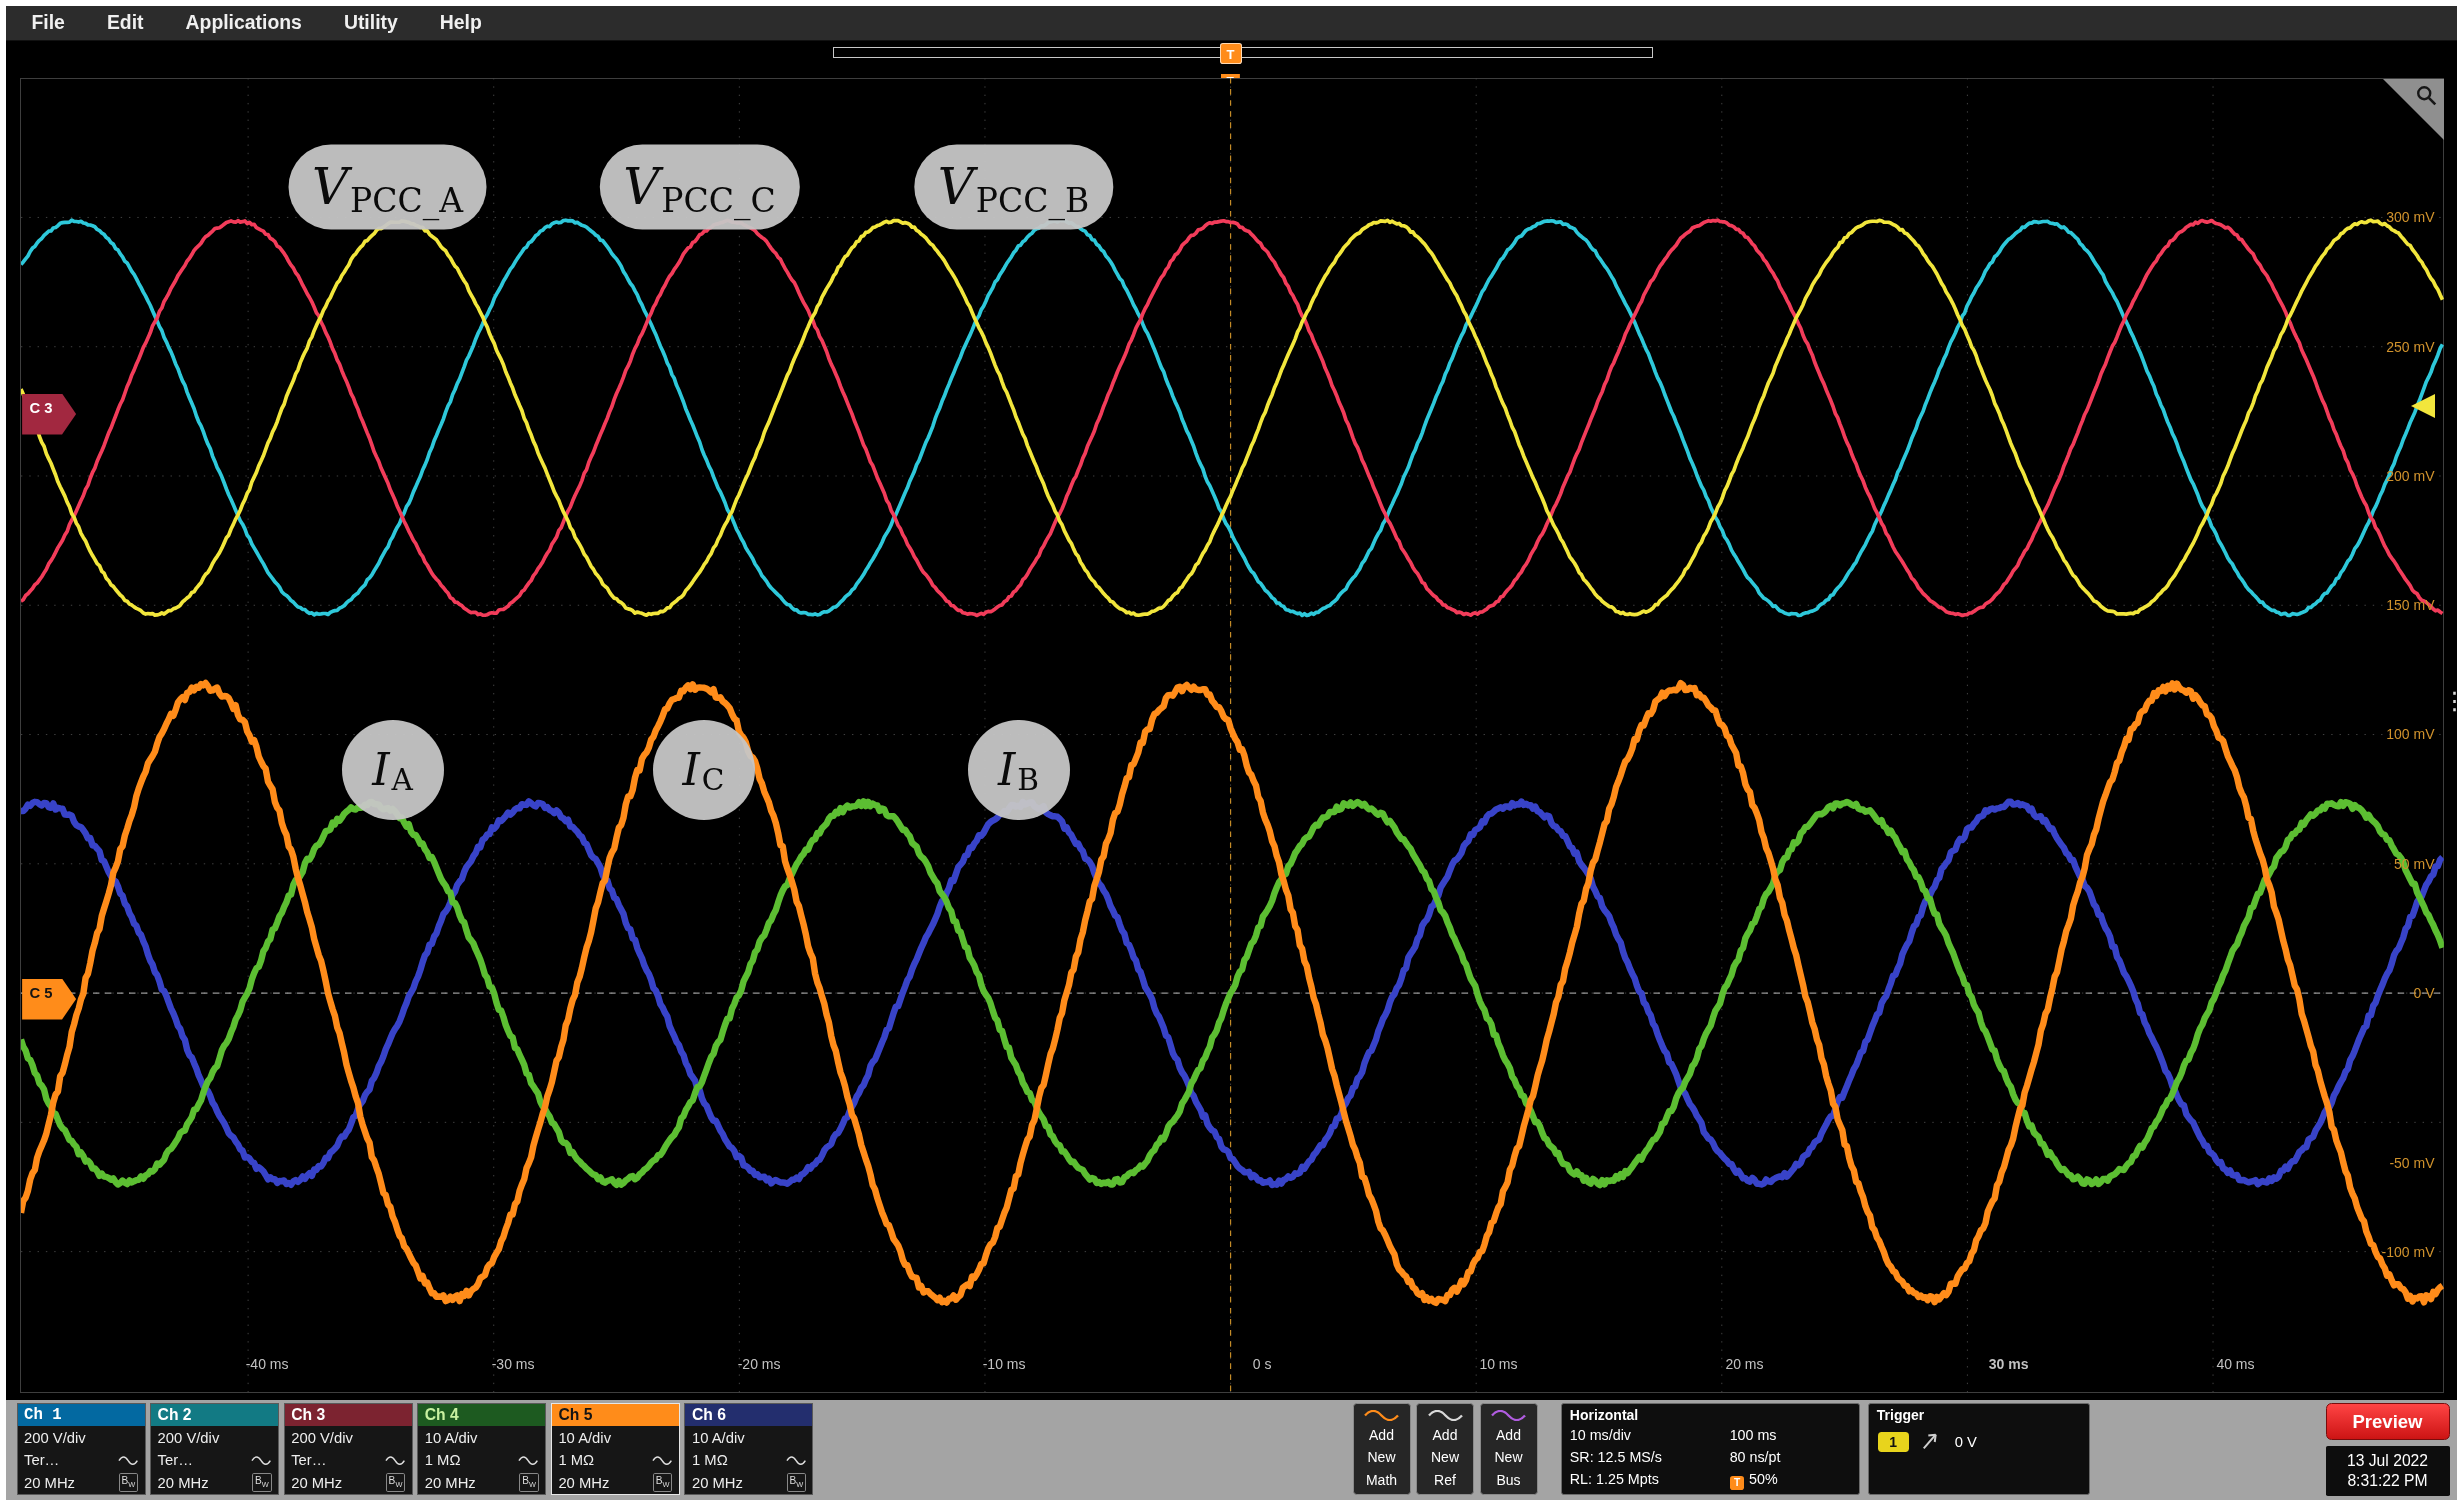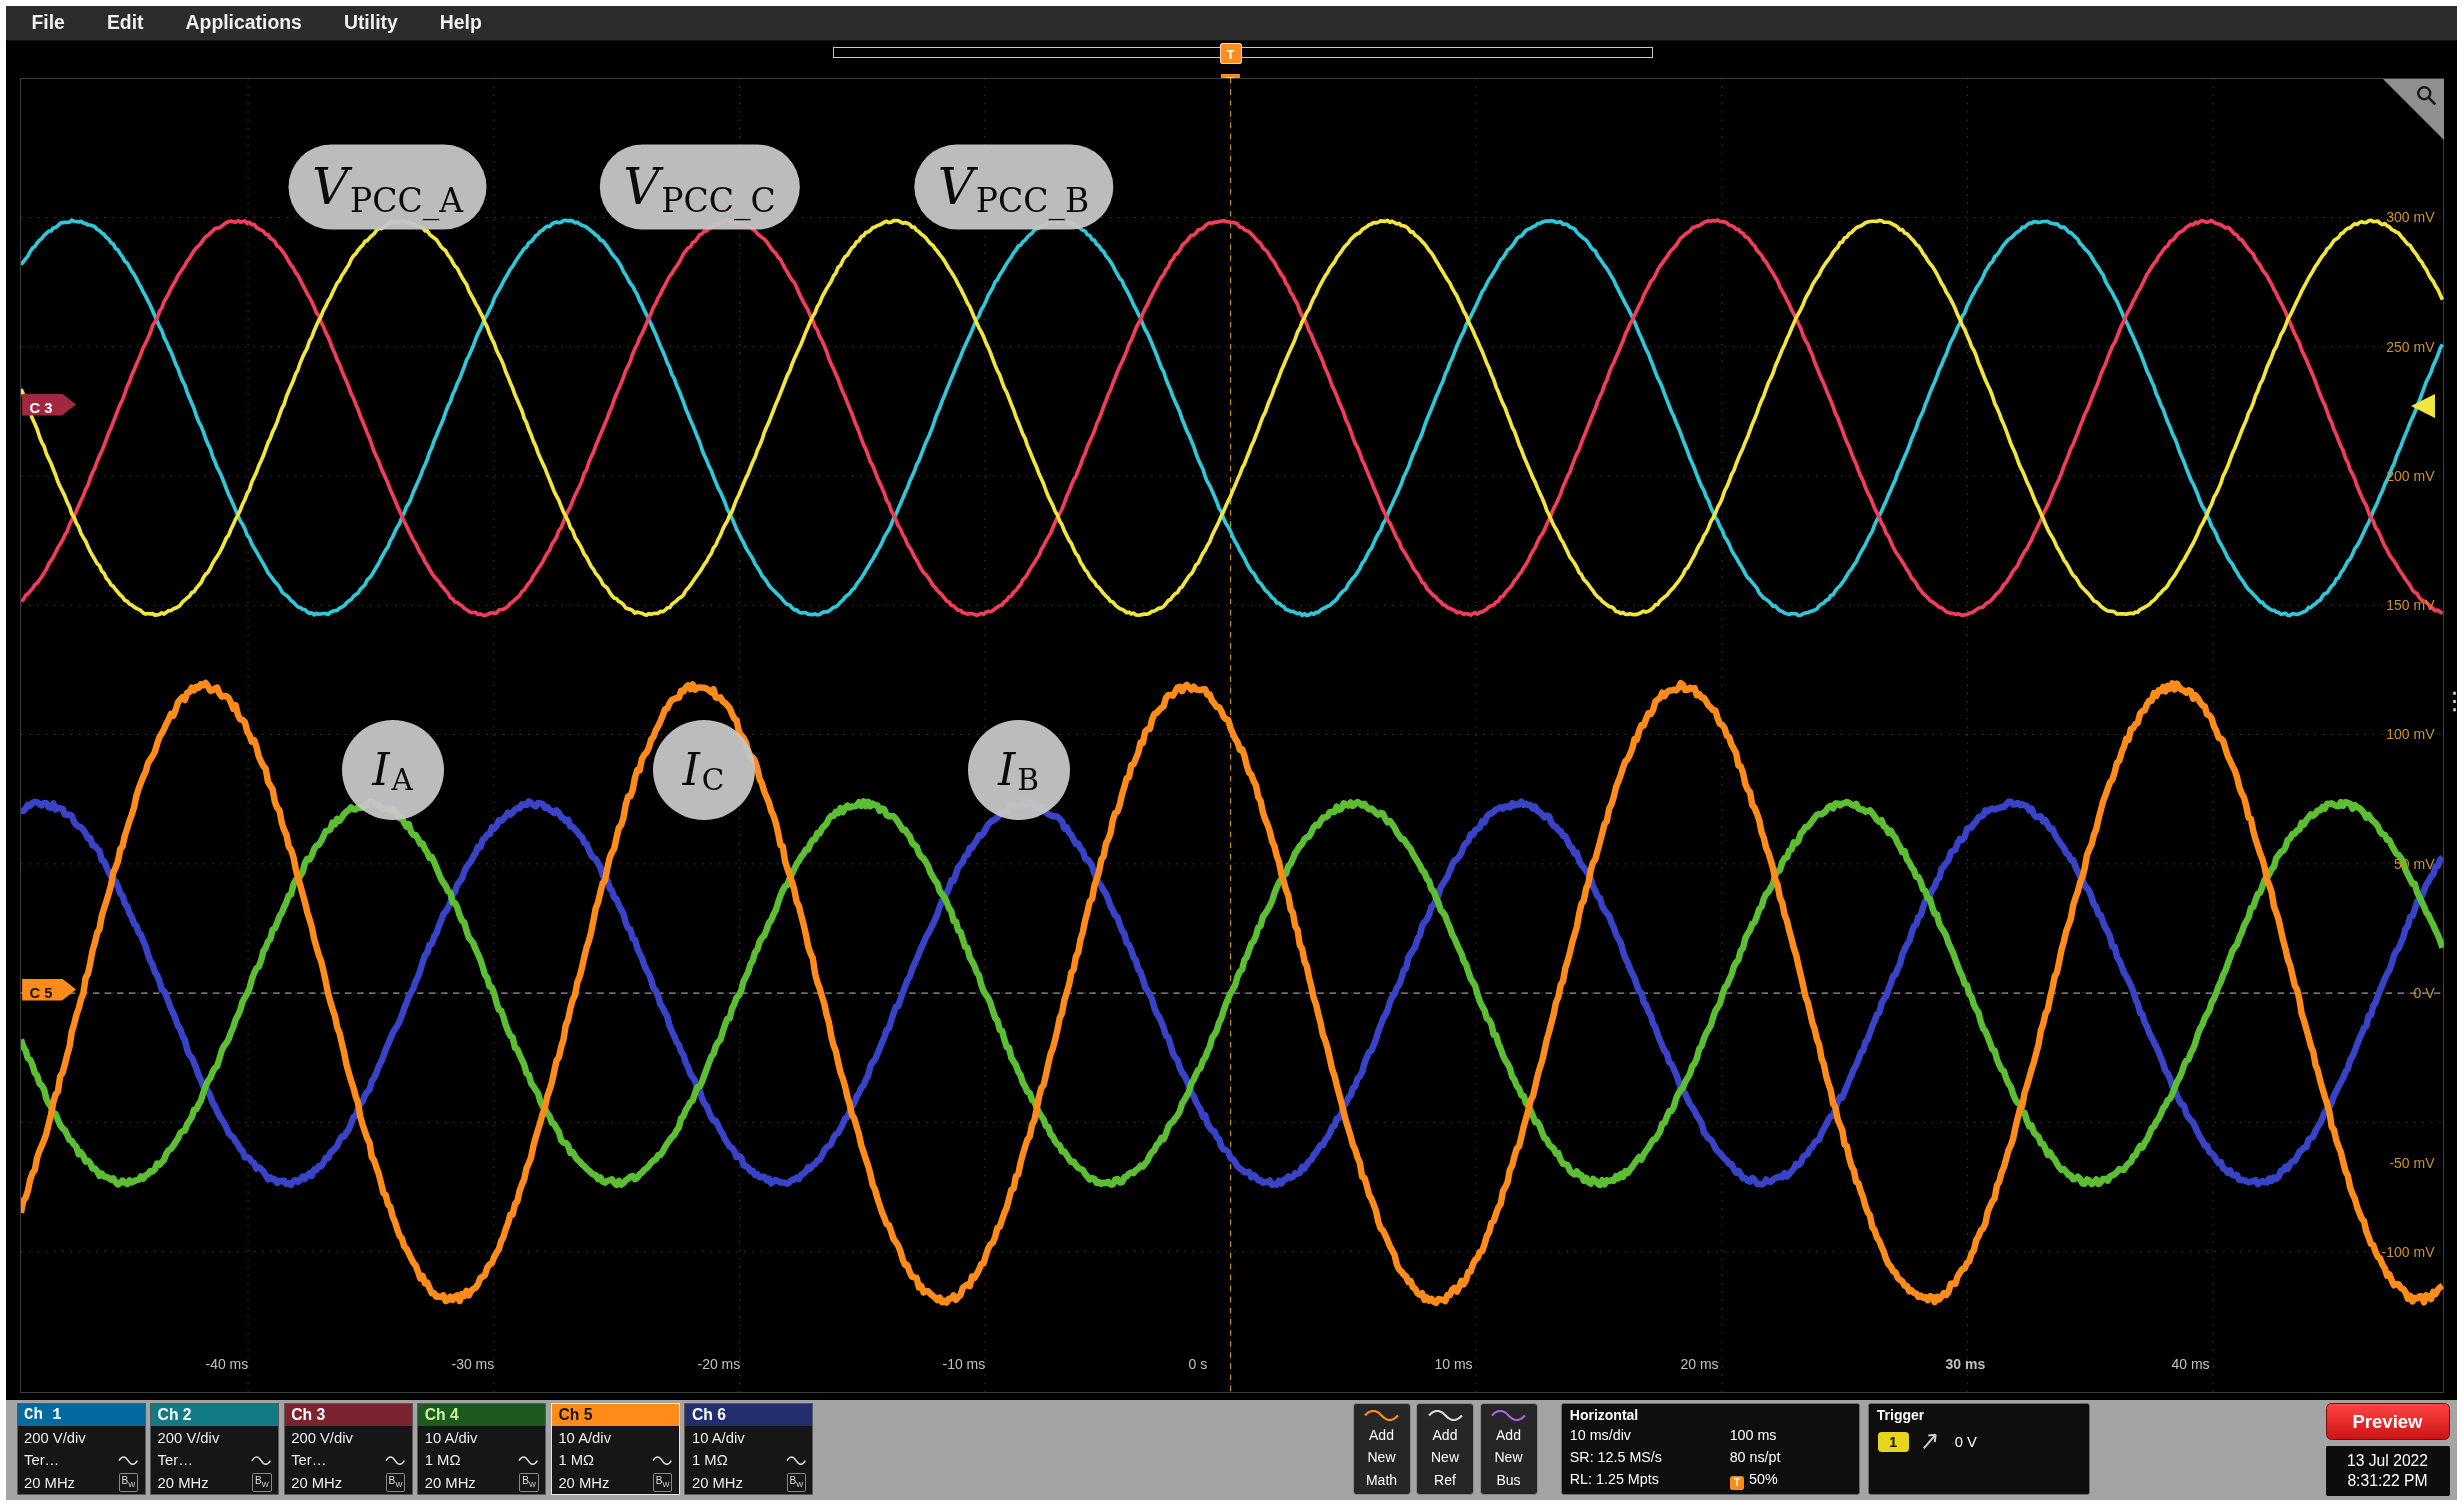--- a/index.html
+++ b/index.html
@@ -23,24 +23,24 @@
             border:0.9px solid #ffffffaa;border-radius:2.8px;color:#fff;font-weight:bold;font-size:13px;
             text-align:center;line-height:21px;box-sizing:border-box}
   .t-flag{position:absolute;left:1215px;top:68px;width:19.4px;height:25px;background:#ff8c1a;
           clip-path:polygon(0 0,100% 0,100% 55%,50% 100%,0 55%);color:#fff;font-weight:bold;
           font-size:12px;text-align:center;line-height:16.6px}
 
   
   .plot{position:absolute;left:14.8px;top:72px;width:2424px;height:1315px;
         border:0.9px solid #3e3e3e;box-sizing:border-box;background:#000}
   #scope-svg{position:absolute;left:0;top:0;pointer-events:none}
-  .xtick{position:absolute;top:1350px;width:83px;text-align:left;color:#c2c2c2;font-size:14px}
+  .xtick{position:absolute;top:1350px;width:83px;text-align:right;color:#c2c2c2;font-size:14px}
   .ytick{position:absolute;left:2267px;width:162px;text-align:right;color:#d0922c;font-size:14px}
 
-  .ch-marker{position:absolute;left:16.6px;width:54px;height:22px;line-height:28px;
+  .ch-marker{position:absolute;left:16.6px;width:54px;height:41px;line-height:28px;
              clip-path:polygon(0 0,74% 0,100% 50%,74% 100%,0 100%);
              font-size:14.8px;font-weight:bold;padding-left:7.4px;box-sizing:border-box}
 
   .anno{position:absolute;transform:translate(-50%,-50%);background:rgba(198,198,198,0.95);
         color:#0a0a0a;font-family:"DejaVu Serif",serif;display:flex;align-items:center;
         justify-content:center;white-space:nowrap}
   .anno-pill{padding:5.5px 24px;border-radius:48px;height:74px}
   .anno-circle{width:102px;height:100px;border-radius:50%}
   .anno-main{font-style:italic;font-size:50px;line-height:1}
   .anno-circle .anno-main{font-size:44px}

